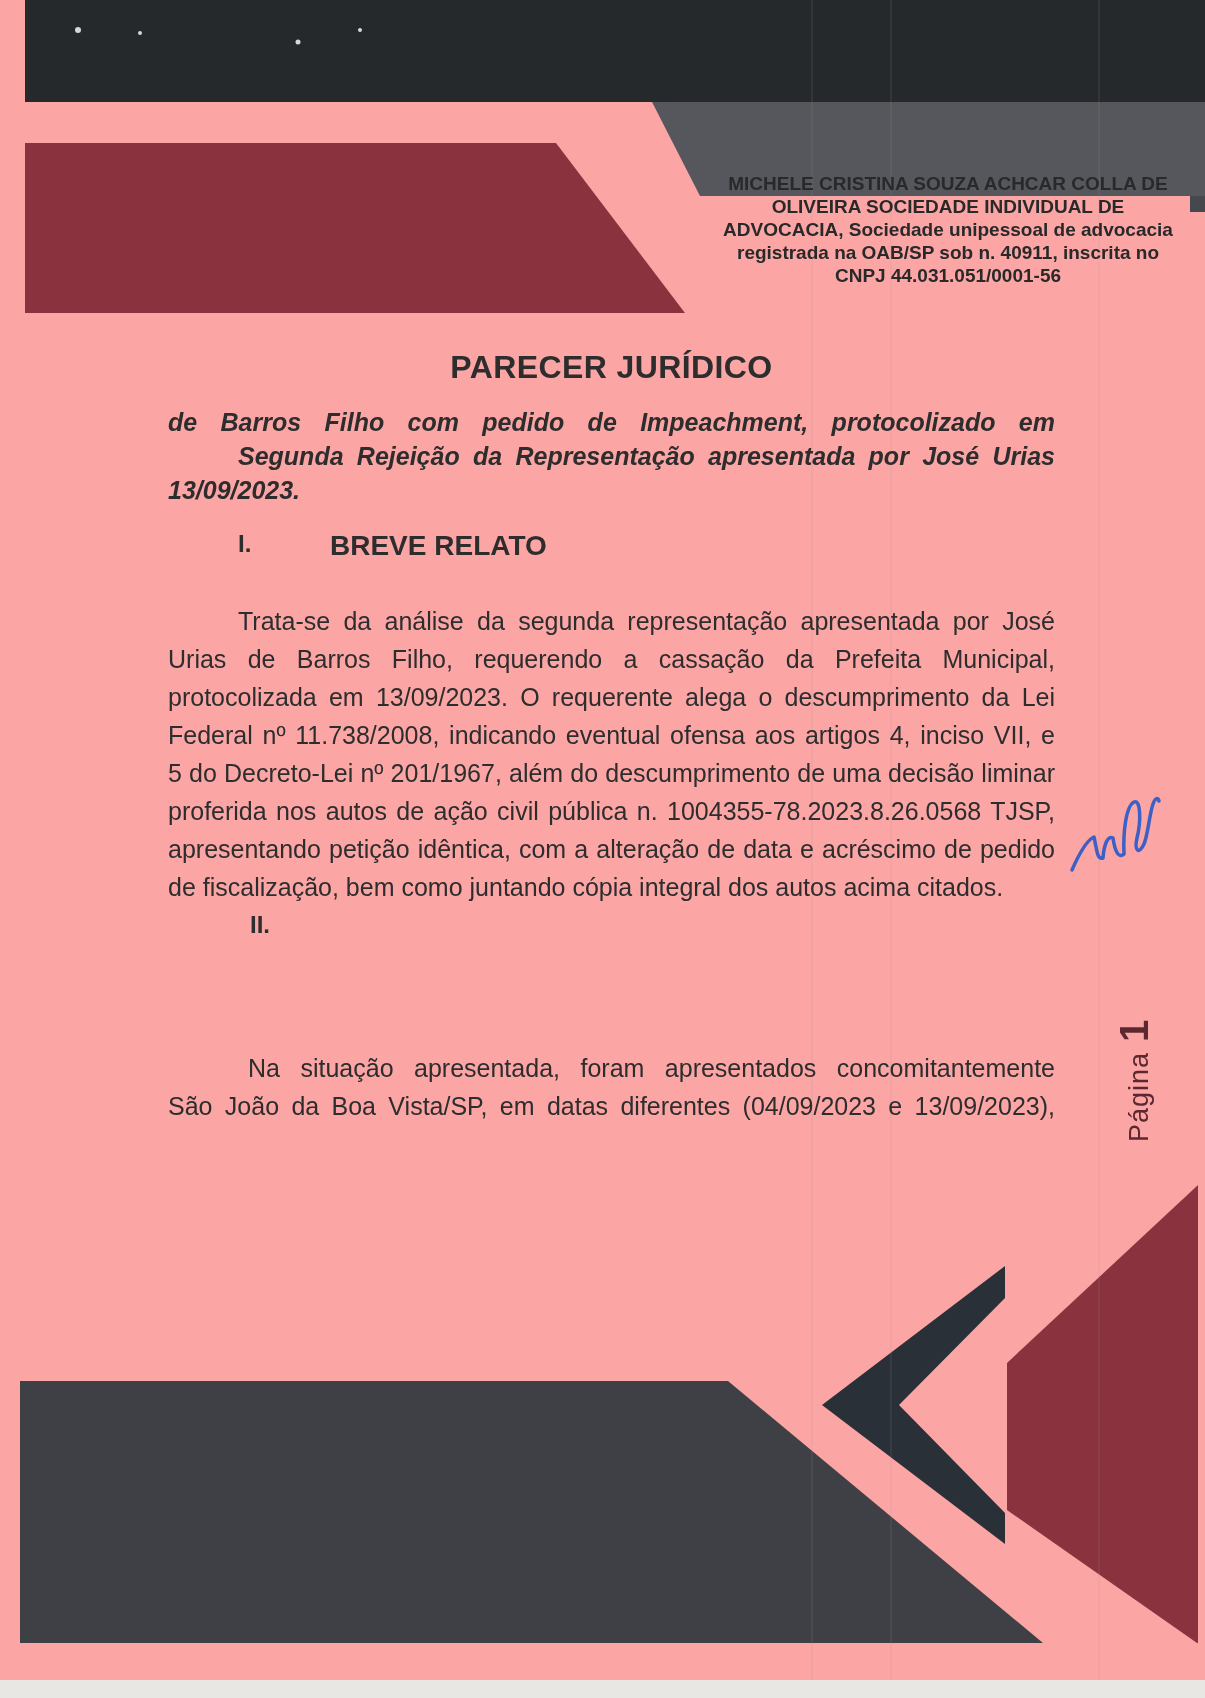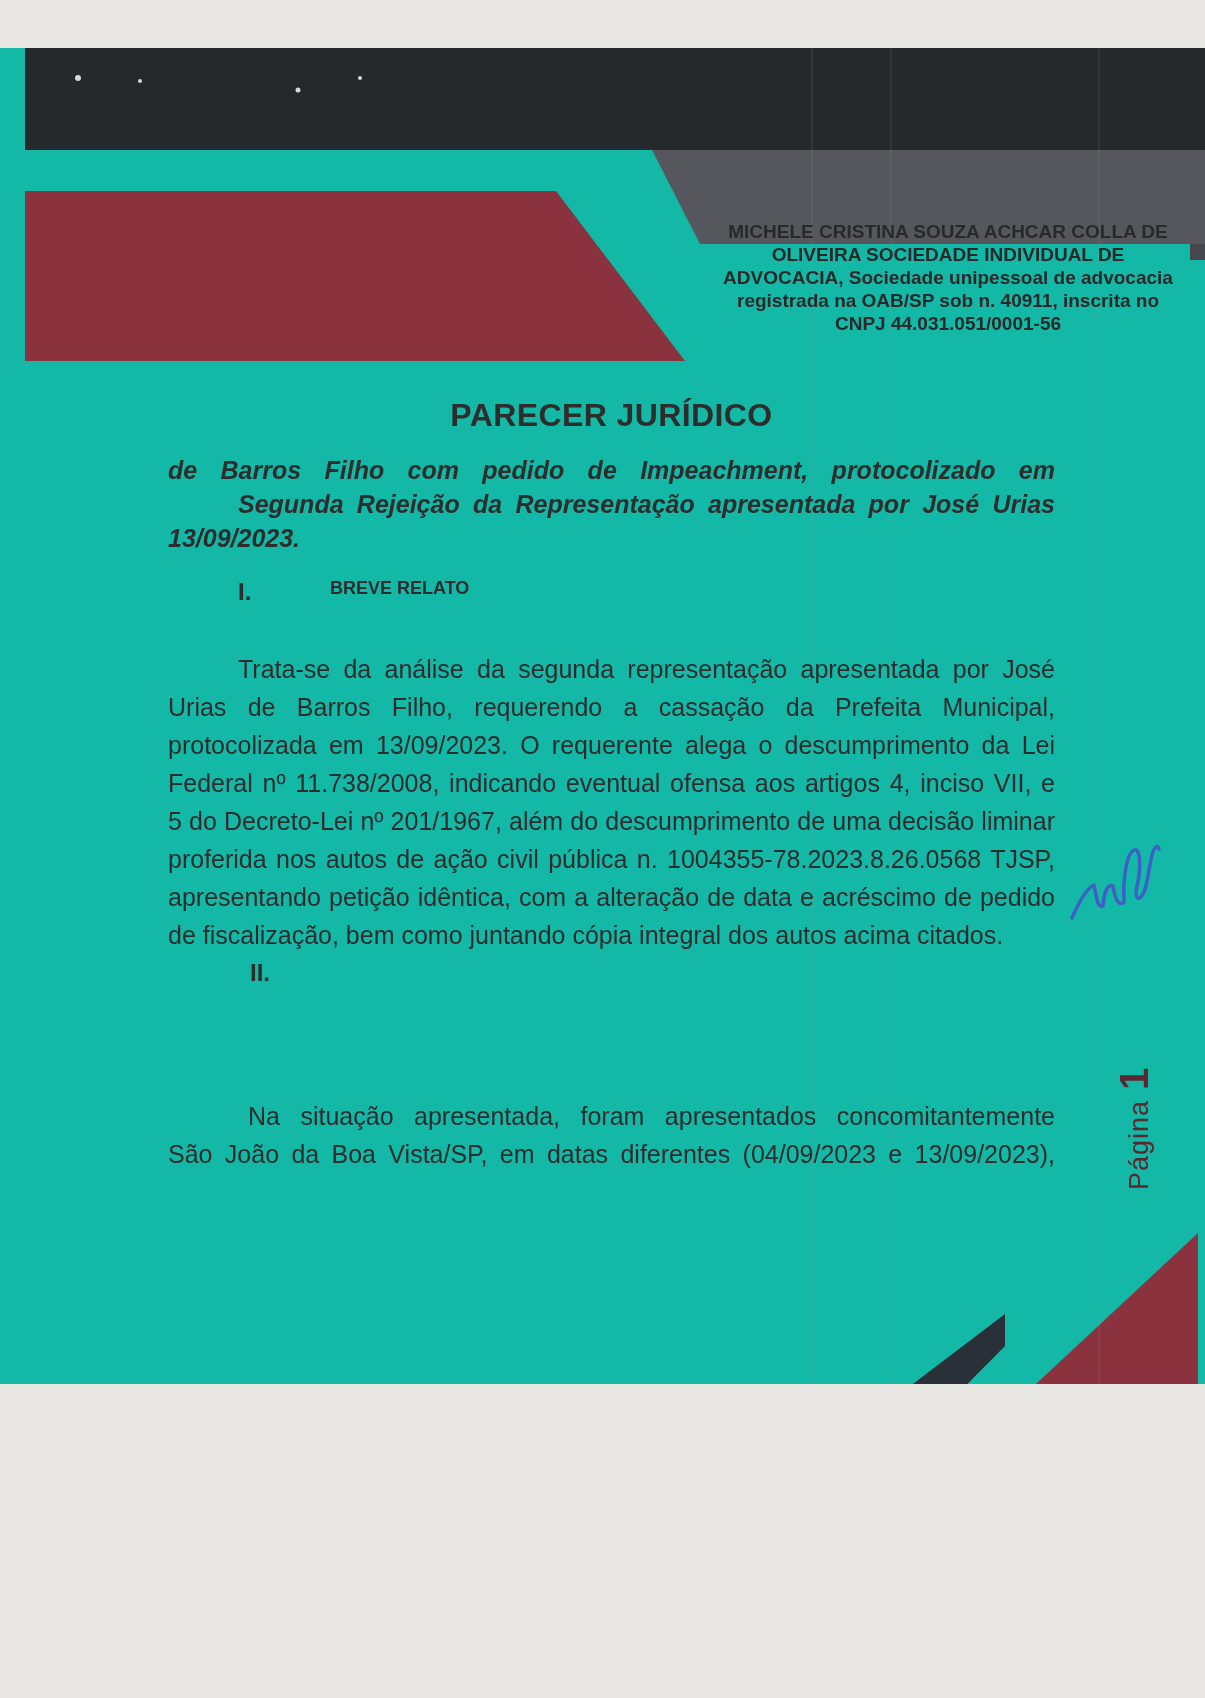--- a/index.html
+++ b/index.html
@@ -1,21 +1,20 @@
 <!DOCTYPE html>
 <html style="--banner_black: #26292b; --band_gray: #55575d; --band_notch: #47484d; --maroon: #8a333e; --bottom_gray: #3f4046; --chevron_dark: #2a3038; --page_label_color: #5c2830; --pen_blue: #3c60c6; --text_dark: #2d2d2e;"><head>
 <meta charset="utf-8">
 <style>
   html,body { margin:0; padding:0; background:#e9e7e4; }
   .page {
-    position:relative; width:1205px; height:1336px;
-    background:#14b8a6; overflow:hidden;
+    position:relative; width:1205px; height:1680px;
+    background:#fca5a5; overflow:hidden;
     font-family:"Liberation Sans", sans-serif;
     color:var(--text_dark, #2d2d2e);
-    margin-top:48px;
   }
   .abs { position:absolute; }
   svg.layer { position:absolute; left:0; top:0; }
 
   
   .firm {
     left:688px; top:172px; width:520px;
     text-align:center; font-weight:bold;
     font-size:19px; line-height:23px; color:#29292a;
   }
@@ -31,21 +30,21 @@
   }
   .body-block { left:168px; width:887px; font-size:25px; }
   .ln { height:38px; overflow:hidden; white-space:nowrap; }
   .ln34 { height:34px; overflow:hidden; white-space:nowrap; }
   .jl { text-align:justify; text-align-last:justify; white-space:normal; }
   .jl::after { content:""; display:inline-block; width:100%; }
   .ind70 { padding-left:70px; box-sizing:border-box; }
   .ind80 { padding-left:80px; box-sizing:border-box; }
 
   .sec-num { font-weight:bold; font-size:24px; }
-  .sec-title { font-weight:bold; font-size:18px; }
+  .sec-title { font-weight:bold; font-size:28px; }
   .sec2-lines {
     left:327px; top:910px; width:728px;
     font-weight:bold; font-size:24px; line-height:38px;
   }
 
   
   .pagina {
     left:1112px; top:1142px; width:180px; height:46px;
     transform:rotate(-90deg); transform-origin:top left;
     color:var(--page_label_color,#5c2830);

